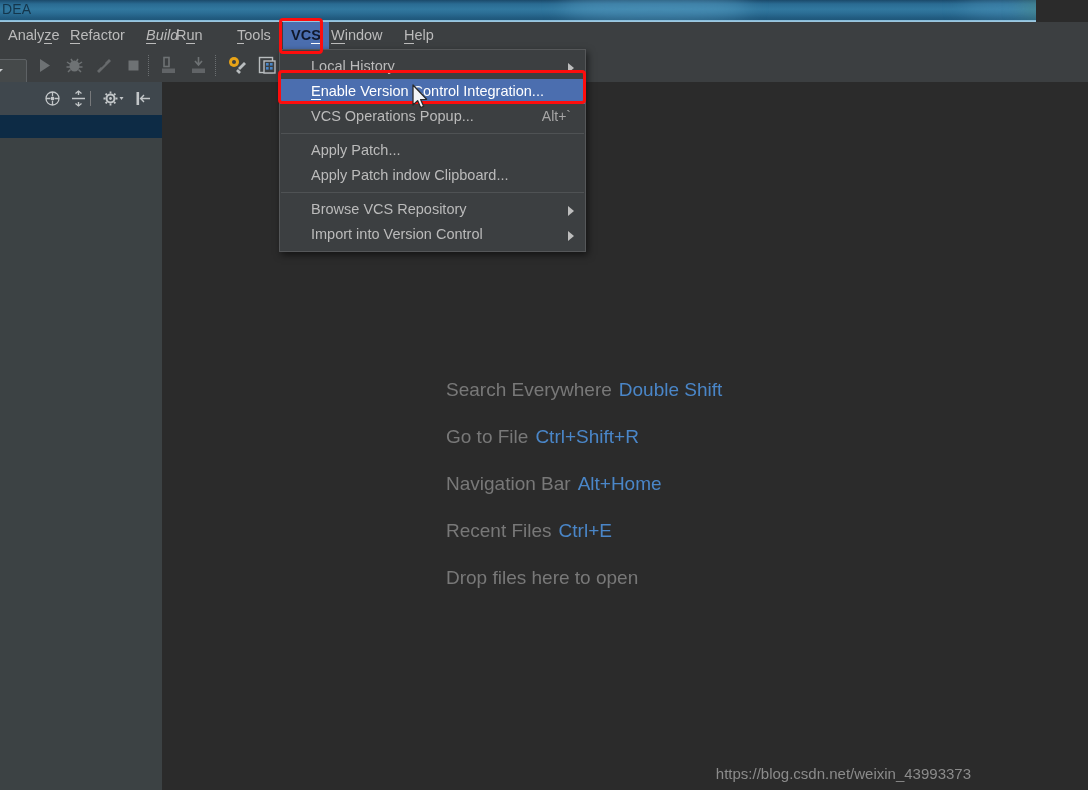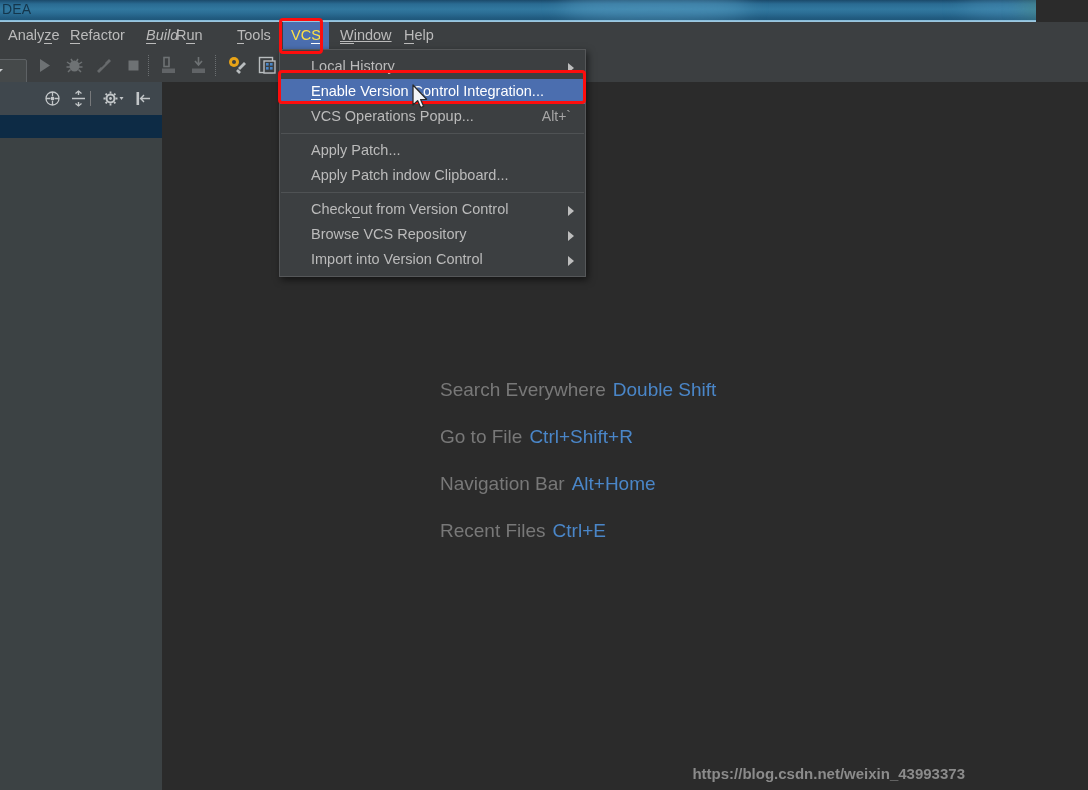--- a/index.html
+++ b/index.html
@@ -75,21 +75,22 @@
     white-space: nowrap;
     cursor: default;
   }
   .menu-item .mn { position: relative; }
   .menu-item .mn u {
     text-decoration: none;
     border-bottom: 1px solid #bbbbbb;
   }
   .menu-item.active {
     background: #4b6eaf;
-    color: #fde047;
+    color: #0f172a;
+    font-weight: bold;
   }
   .menu-item.active .mn u { border-bottom-color: #ffffff; }
 
   
   #vcs-highlight {
     position: absolute;
     left: 279px; top: 18px;
     width: 44px; height: 36px;
     border: 3px solid #fd0d0d;
     border-radius: 4px;
@@ -160,21 +161,21 @@
   .lp-sep {
     position: absolute;
     top: 9px;
     width: 1px; height: 15px;
     background: #77797b;
   }
 
   
   #editor {
     position: absolute;
-    left: 162px; top: 82px;
+    left: 168px; top: 82px;
     width: 807px; height: 708px;
     background: #2b2b2b;
   }
   #hints {
     position: absolute;
     left: 278px; top: 288px;
     width: 520px;
   }
   .hint-row {
     height: 47px;
@@ -188,21 +189,20 @@
     color: #4a86c8;
     margin-left: 7px;
   }
   #watermark {
     position: absolute;
     right: 4px; bottom: 8px;
     font-size: 15px;
     color: #8b8b8b;
     font-family: "Liberation Sans", sans-serif;
     white-space: nowrap;
-    font-weight: bold;
   }
 
   
   #vcs-menu {
     position: absolute;
     left: 279px; top: 49px;
     width: 307px;
     background: #3c3f41;
     border: 1px solid #555759;
     box-shadow: 2px 3px 7px rgba(0,0,0,.55);
@@ -283,21 +283,21 @@
   <div id="window-title">DEA</div>
 </div>
 
 <div id="menubar">
     <div class="menu-item" style="left: 0px;"><span class="mn">Analy<u>z</u>e</span></div>
     <div class="menu-item" style="left: 62px;"><span class="mn"><u>R</u>efactor</span></div>
     <div class="menu-item" style="left: 138px; font-style: italic;"><span class="mn"><u>B</u>uild</span></div>
     <div class="menu-item" style="left: 168px;"><span class="mn">R<u>u</u>n</span></div>
     <div class="menu-item" style="left: 229px;"><span class="mn"><u>T</u>ools</span></div>
     <div class="menu-item active" style="left: 283px;"><span class="mn">VC<u>S</u></span></div>
-    <div class="menu-item" style="left: 332px; text-decoration: underline;"><span class="mn"><u>W</u>indow</span></div>
+    <div class="menu-item" style="left: 323px;"><span class="mn"><u>W</u>indow</span></div>
     <div class="menu-item" style="left: 396px;"><span class="mn"><u>H</u>elp</span></div>
   </div>
 <div id="vcs-highlight" style="border-color: rgb(253, 13, 13);"></div>
 
 <div id="toolbar">
     <div class="tb-btn" style="left: 0px;">
       <div class="combo-box">
         <div class="caret-down"></div>
       </div>
     </div>
@@ -369,33 +369,33 @@
     </div>
   <div id="left-panel-selrow"></div>
 </div>
 
 <div id="editor">
   <div id="hints">
       <div class="hint-row"><span>Search Everywhere</span><span class="key">Double Shift</span></div>
       <div class="hint-row"><span>Go to File</span><span class="key">Ctrl+Shift+R</span></div>
       <div class="hint-row"><span>Navigation Bar</span><span class="key">Alt+Home</span></div>
       <div class="hint-row"><span>Recent Files</span><span class="key">Ctrl+E</span></div>
+      <div class="hint-row"><span>Drop files here to open</span></div>
     </div>
   <div id="watermark">https://blog.csdn.net/weixin_43993373</div>
 </div>
 
 <div id="vcs-menu">
     <div class="mrow"><span><span class="mn">Local History</span></span><span class="submenu-arrow"></span></div>
     <div class="mrow selected"><span><span class="mn"><u>E</u>nable Version Control Integration...</span></span></div>
     <div class="mrow"><span><span class="mn">VCS Operations Popup...</span></span><span class="shortcut">Alt+`</span></div>
     <div class="msep"></div>
     <div class="mrow"><span><span class="mn">Apply Patch...</span></span></div>
     <div class="mrow"><span><span class="mn">Apply Patch indow Clipboard...</span></span></div>
     <div class="msep"></div>
-    <div class="mrow"><span><span class="mn">Check<u>o</u>ut from Version Control</span></span><span class="submenu-arrow"></span></div>
     <div class="mrow"><span><span class="mn">Browse VCS Repository</span></span><span class="submenu-arrow"></span></div>
     <div class="mrow"><span><span class="mn">Import into Version Control</span></span><span class="submenu-arrow"></span></div>
   </div>
 <div id="menu-highlight" style="border-color: rgb(253, 13, 13);"></div>
 
 <div id="cursor">
   <svg width="20" height="28" viewBox="0 0 20 28">
     <path d="M2,1 L2,21 L6.6,16.6 L9.6,23.6 L12.6,22.3 L9.6,15.6 L15.6,15.3 Z" fill="#f2f4f7" stroke="#2a2a2a" stroke-width="1.3" stroke-linejoin="round"></path>
   </svg>
 </div>

